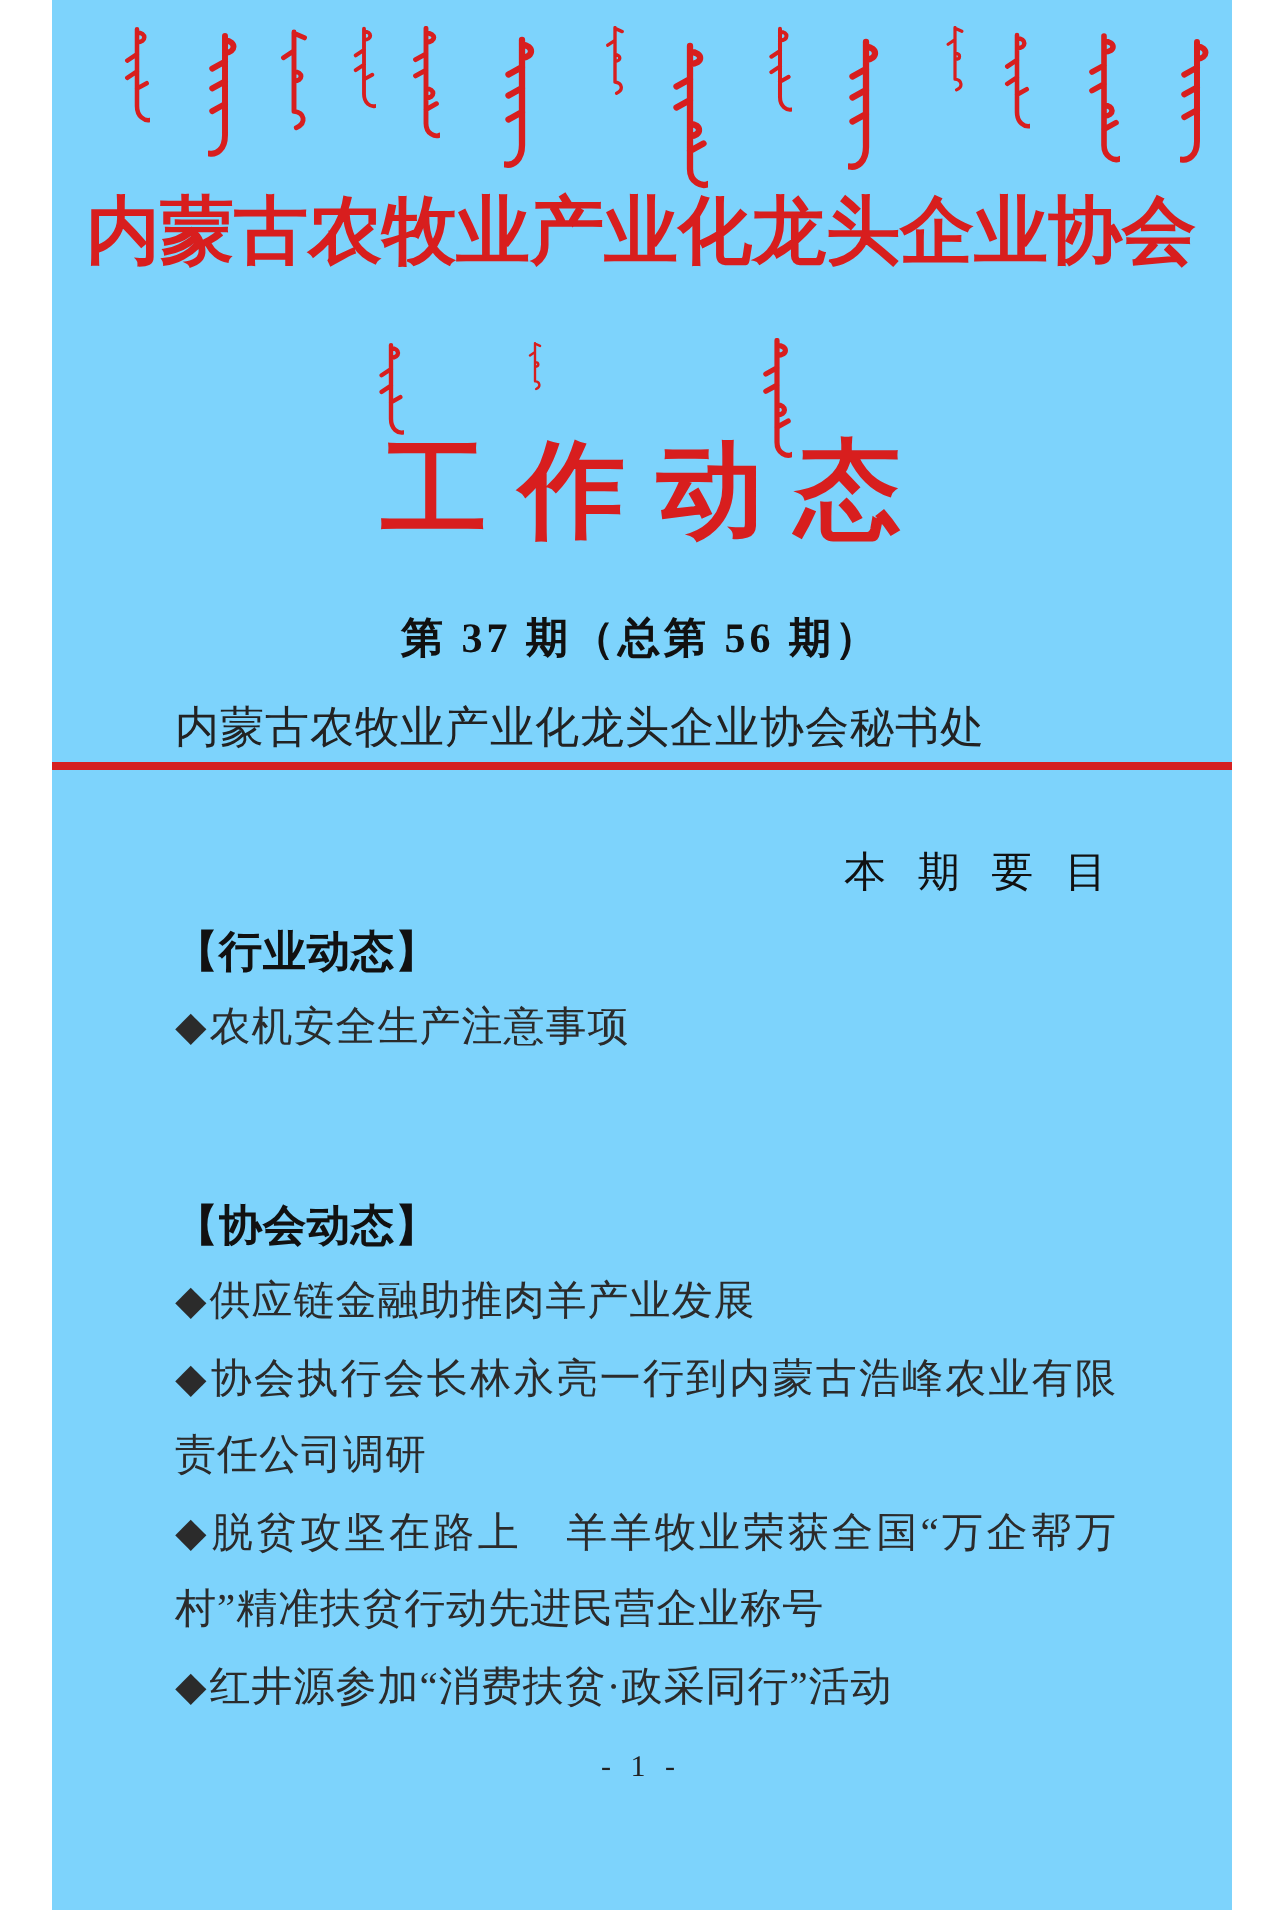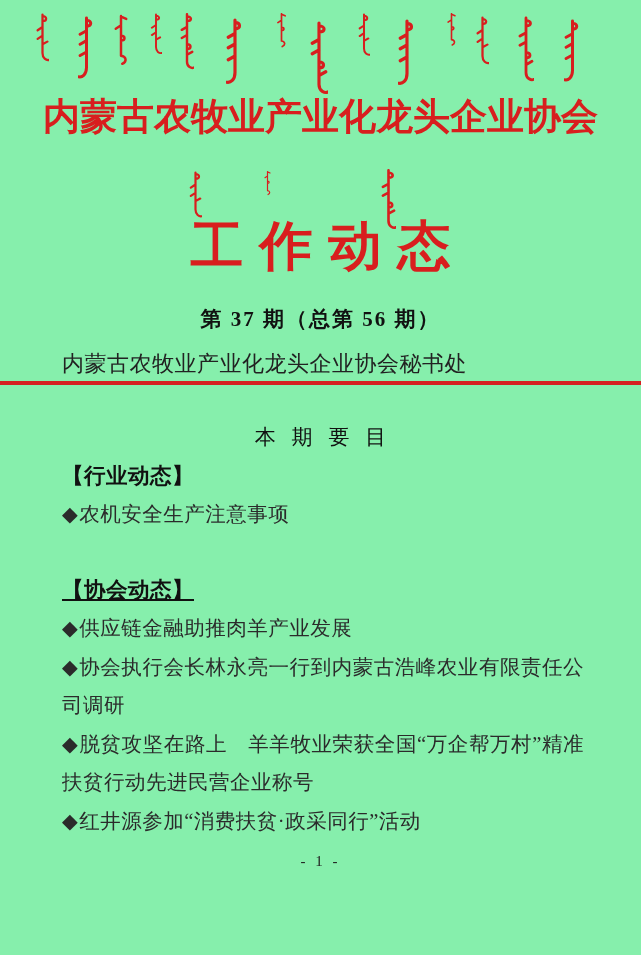--- a/index.html
+++ b/index.html
@@ -1,17 +1,17 @@
 <!DOCTYPE html>
 <html><head>
 <meta charset="utf-8">
 <style>
   html,body{margin:0;padding:0;background:#ffffff;}
   .page{
-    position:relative;width:641px;height:955px;margin:0 auto;background:#86efac;
+    position:relative;width:590px;height:955px;margin:0 auto;background:#7dd3fc;
     font-family:"Liberation Serif","DejaVu Serif",serif;color:#222;overflow:hidden;
   }
   
   .masthead{position:relative;height:385px;}
   .mg-row1{position:absolute;left:28px;top:13px;width:585px;height:92px;}
   .mg-row2{position:absolute;left:50%;top:169px;transform:translateX(-56%);width:250px;height:64px;}
   .org-title{
     position:absolute;top:94px;left:0;right:0;text-align:center;
     font-size:37px;font-weight:bold;color:#d81e1e;letter-spacing:0px;line-height:1.25;
     white-space:nowrap;
@@ -30,29 +30,29 @@
     display:flex;justify-content:space-between;align-items:baseline;
     font-size:22px;color:#222;letter-spacing:0.5px;
   }
   .red-rule{position:absolute;left:0;right:0;top:381px;height:4px;background:#d52020;}
   
   .toc{
     margin:33px 57px 0 62px;
     font-size:20.5px;line-height:38.5px;color:#2b2b2b;
   }
   .toc-heading{
-    text-align:center;letter-spacing:5px;color:#111;
+    text-align:right;letter-spacing:5px;color:#111;
     font-family:"Liberation Sans","DejaVu Sans",sans-serif;font-size:21px;
     margin:0;
   }
   .sec-title{
     font-family:"Liberation Sans","DejaVu Sans",sans-serif;
     font-weight:bold;color:#111;font-size:21.5px;margin:0;letter-spacing:0.5px;
   }
-  .sec-title.gap-above{margin-top:37px;text-decoration:underline;}
+  .sec-title.gap-above{margin-top:60px;}
   .toc-item{margin:0;text-align:justify;letter-spacing:0.5px;}
   .toc-item .bullet{margin-right:1px;}
   
   .page-num{
     margin-top:13px;text-align:center;font-size:15px;color:#222;letter-spacing:3px;
   }
   .mgpath{stroke:#d81e1e;fill:none;stroke-width:4.2;stroke-linecap:round;stroke-linejoin:round;}
 </style>
 </head>
 <body>

